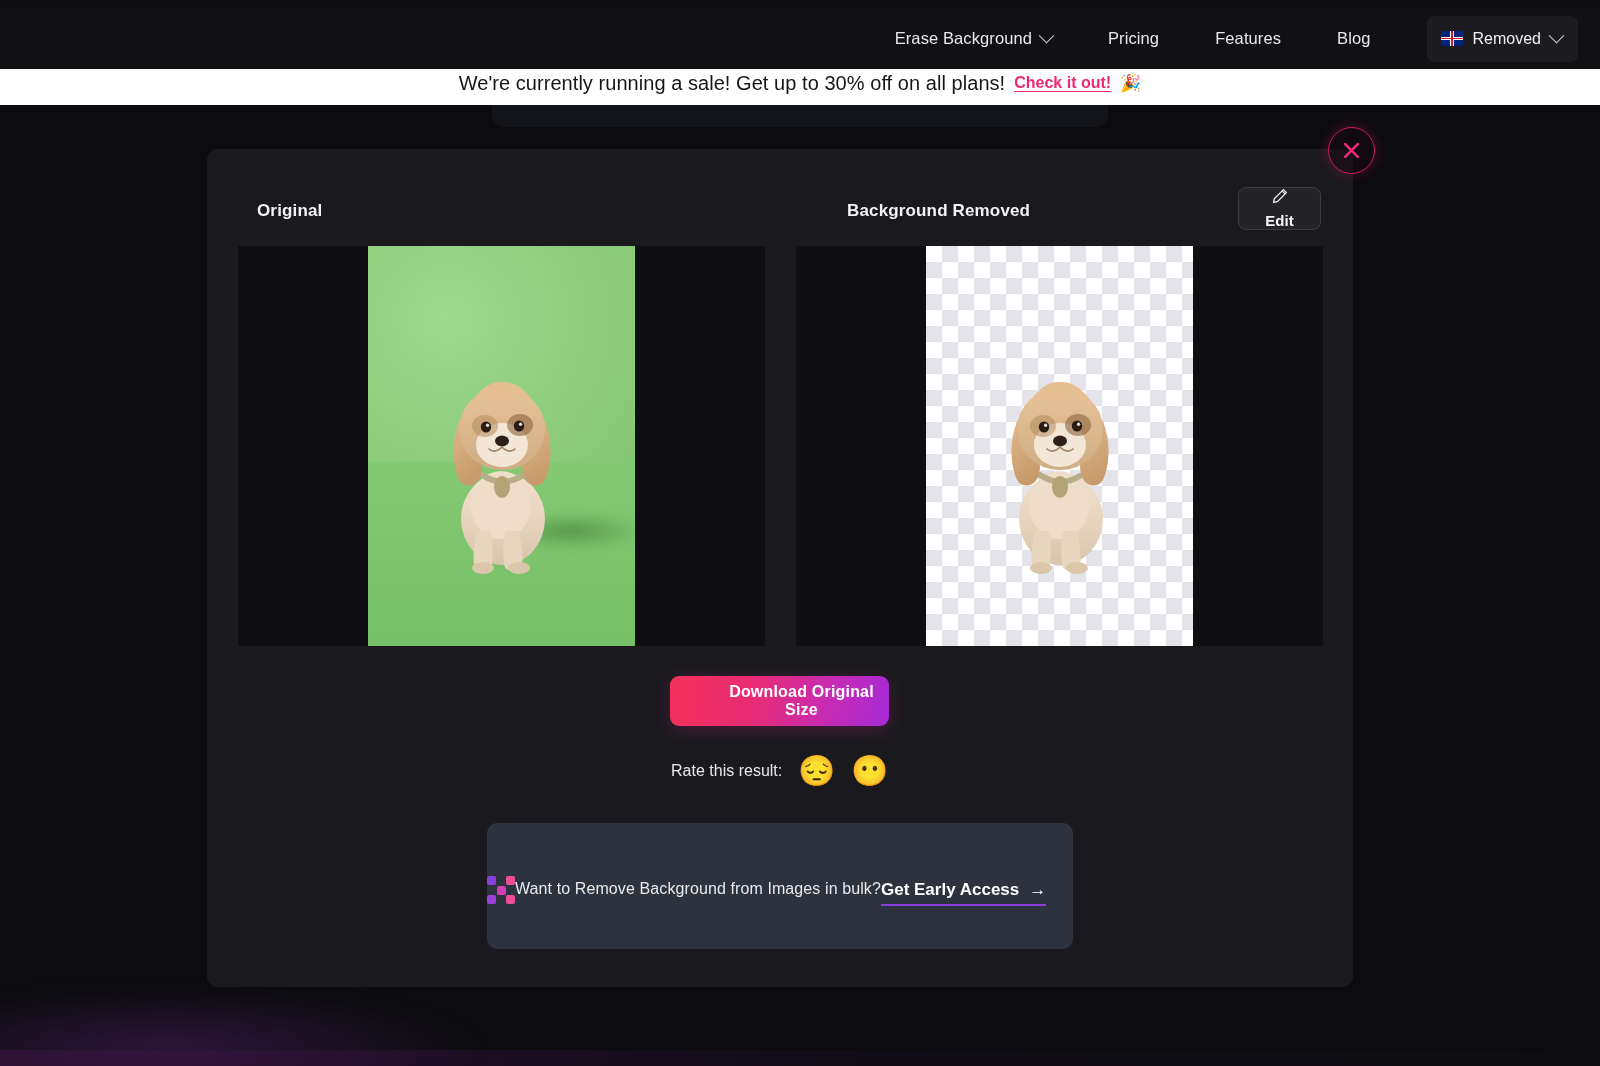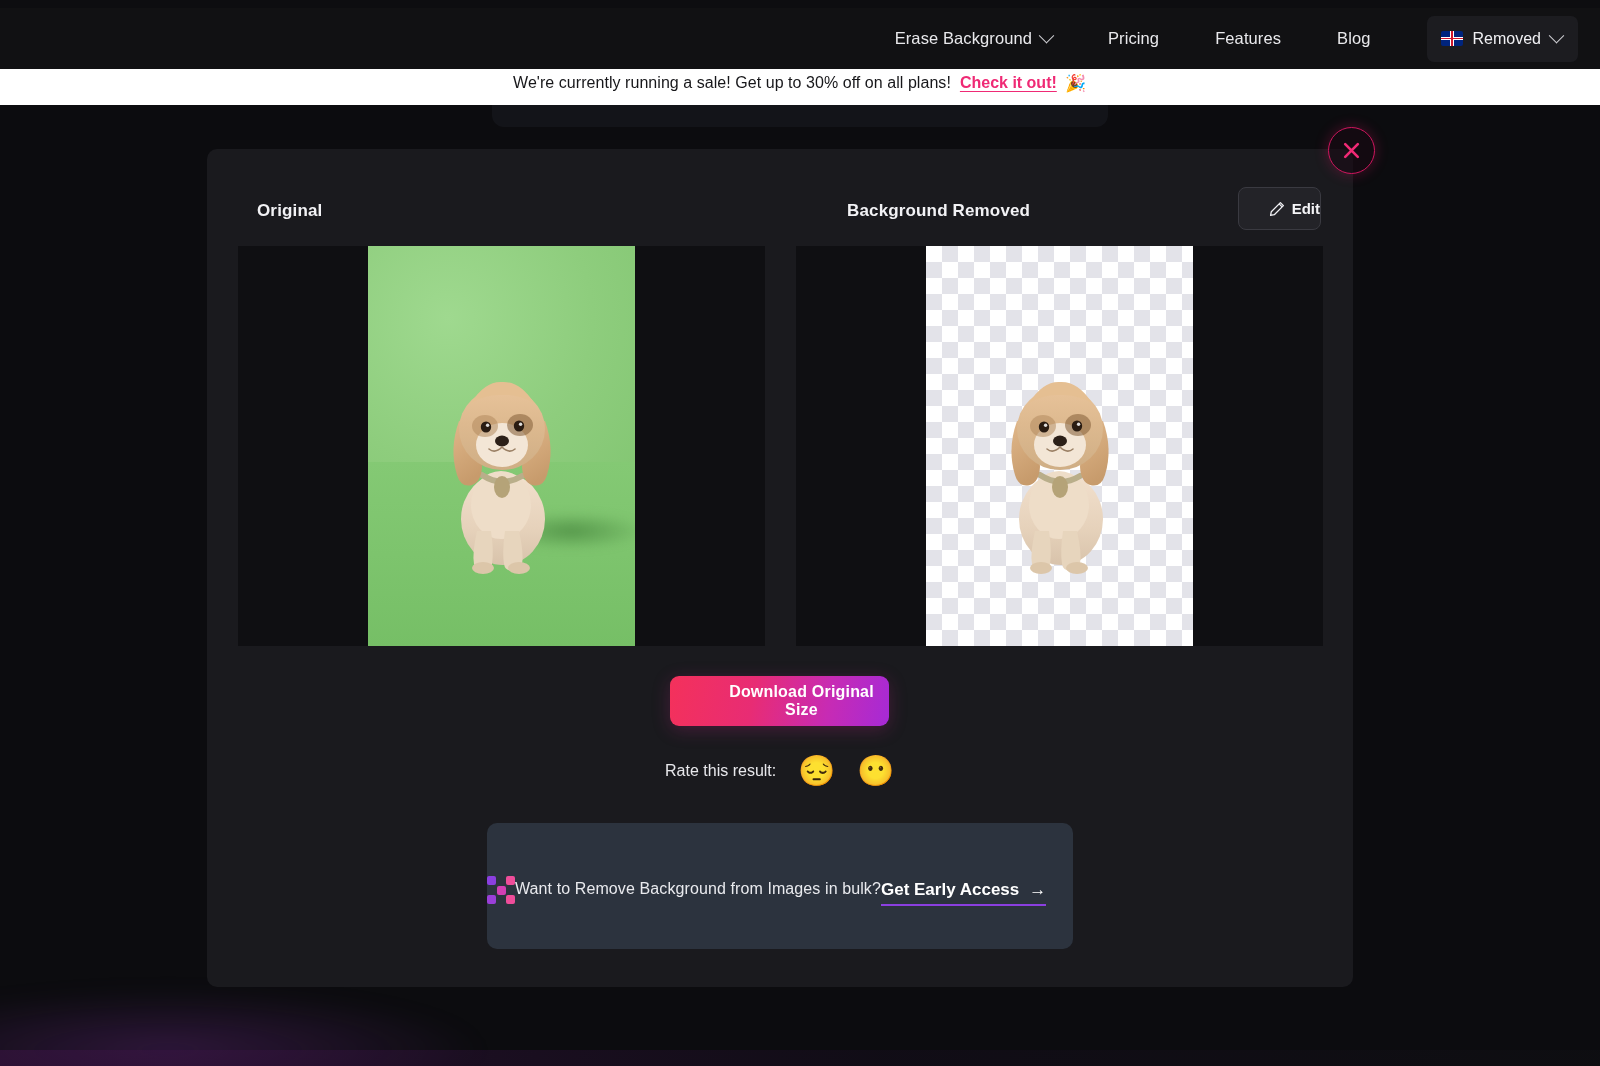--- a/index.html
+++ b/index.html
@@ -109,21 +109,21 @@
     height: 44px;
     background: #ffffff;
     display: flex;
     align-items: center;
     justify-content: center;
     gap: 9px;
     z-index: 39;
   }
   .banner-text {
     color: #17171a;
-    font-size: 16px;
+    font-size: 20px;
     letter-spacing: .05px;
   }
   .banner-link {
     color: #ef2a75;
     font-size: 16px;
     font-weight: bold;
     text-decoration: underline;
     text-underline-offset: 3px;
     cursor: pointer;
   }
@@ -201,23 +201,24 @@
 
   .edit-btn {
     position: absolute;
     top: 38px; left: 1031px;
     width: 83px; height: 43px;
     background: #232328;
     border: 1px solid #3a3a41;
     border-radius: 8px;
     display: flex;
     align-items: center;
-    justify-content: flex-end;
+    justify-content: space-between;
     gap: 7px;
     cursor: pointer;
+    flex-direction: column;
   }
   .edit-btn .lbl {
     color: #f4f4f7;
     font-size: 15px;
     font-weight: bold;
   }
 
   
   .panel {
     position: absolute;
@@ -302,21 +303,21 @@
   }
 
   
   .rate-row {
     position: absolute;
     top: 607px; left: 0;
     width: 1146px;
     display: flex;
     align-items: center;
     justify-content: center;
-    gap: 22px;
+    gap: 16px;
   }
   .rate-label {
     color: #e8e8ec;
     font-size: 16px;
   }
   .emoji-btn {
     font-size: 30px;
     line-height: 1;
     cursor: pointer;
     background: none;

